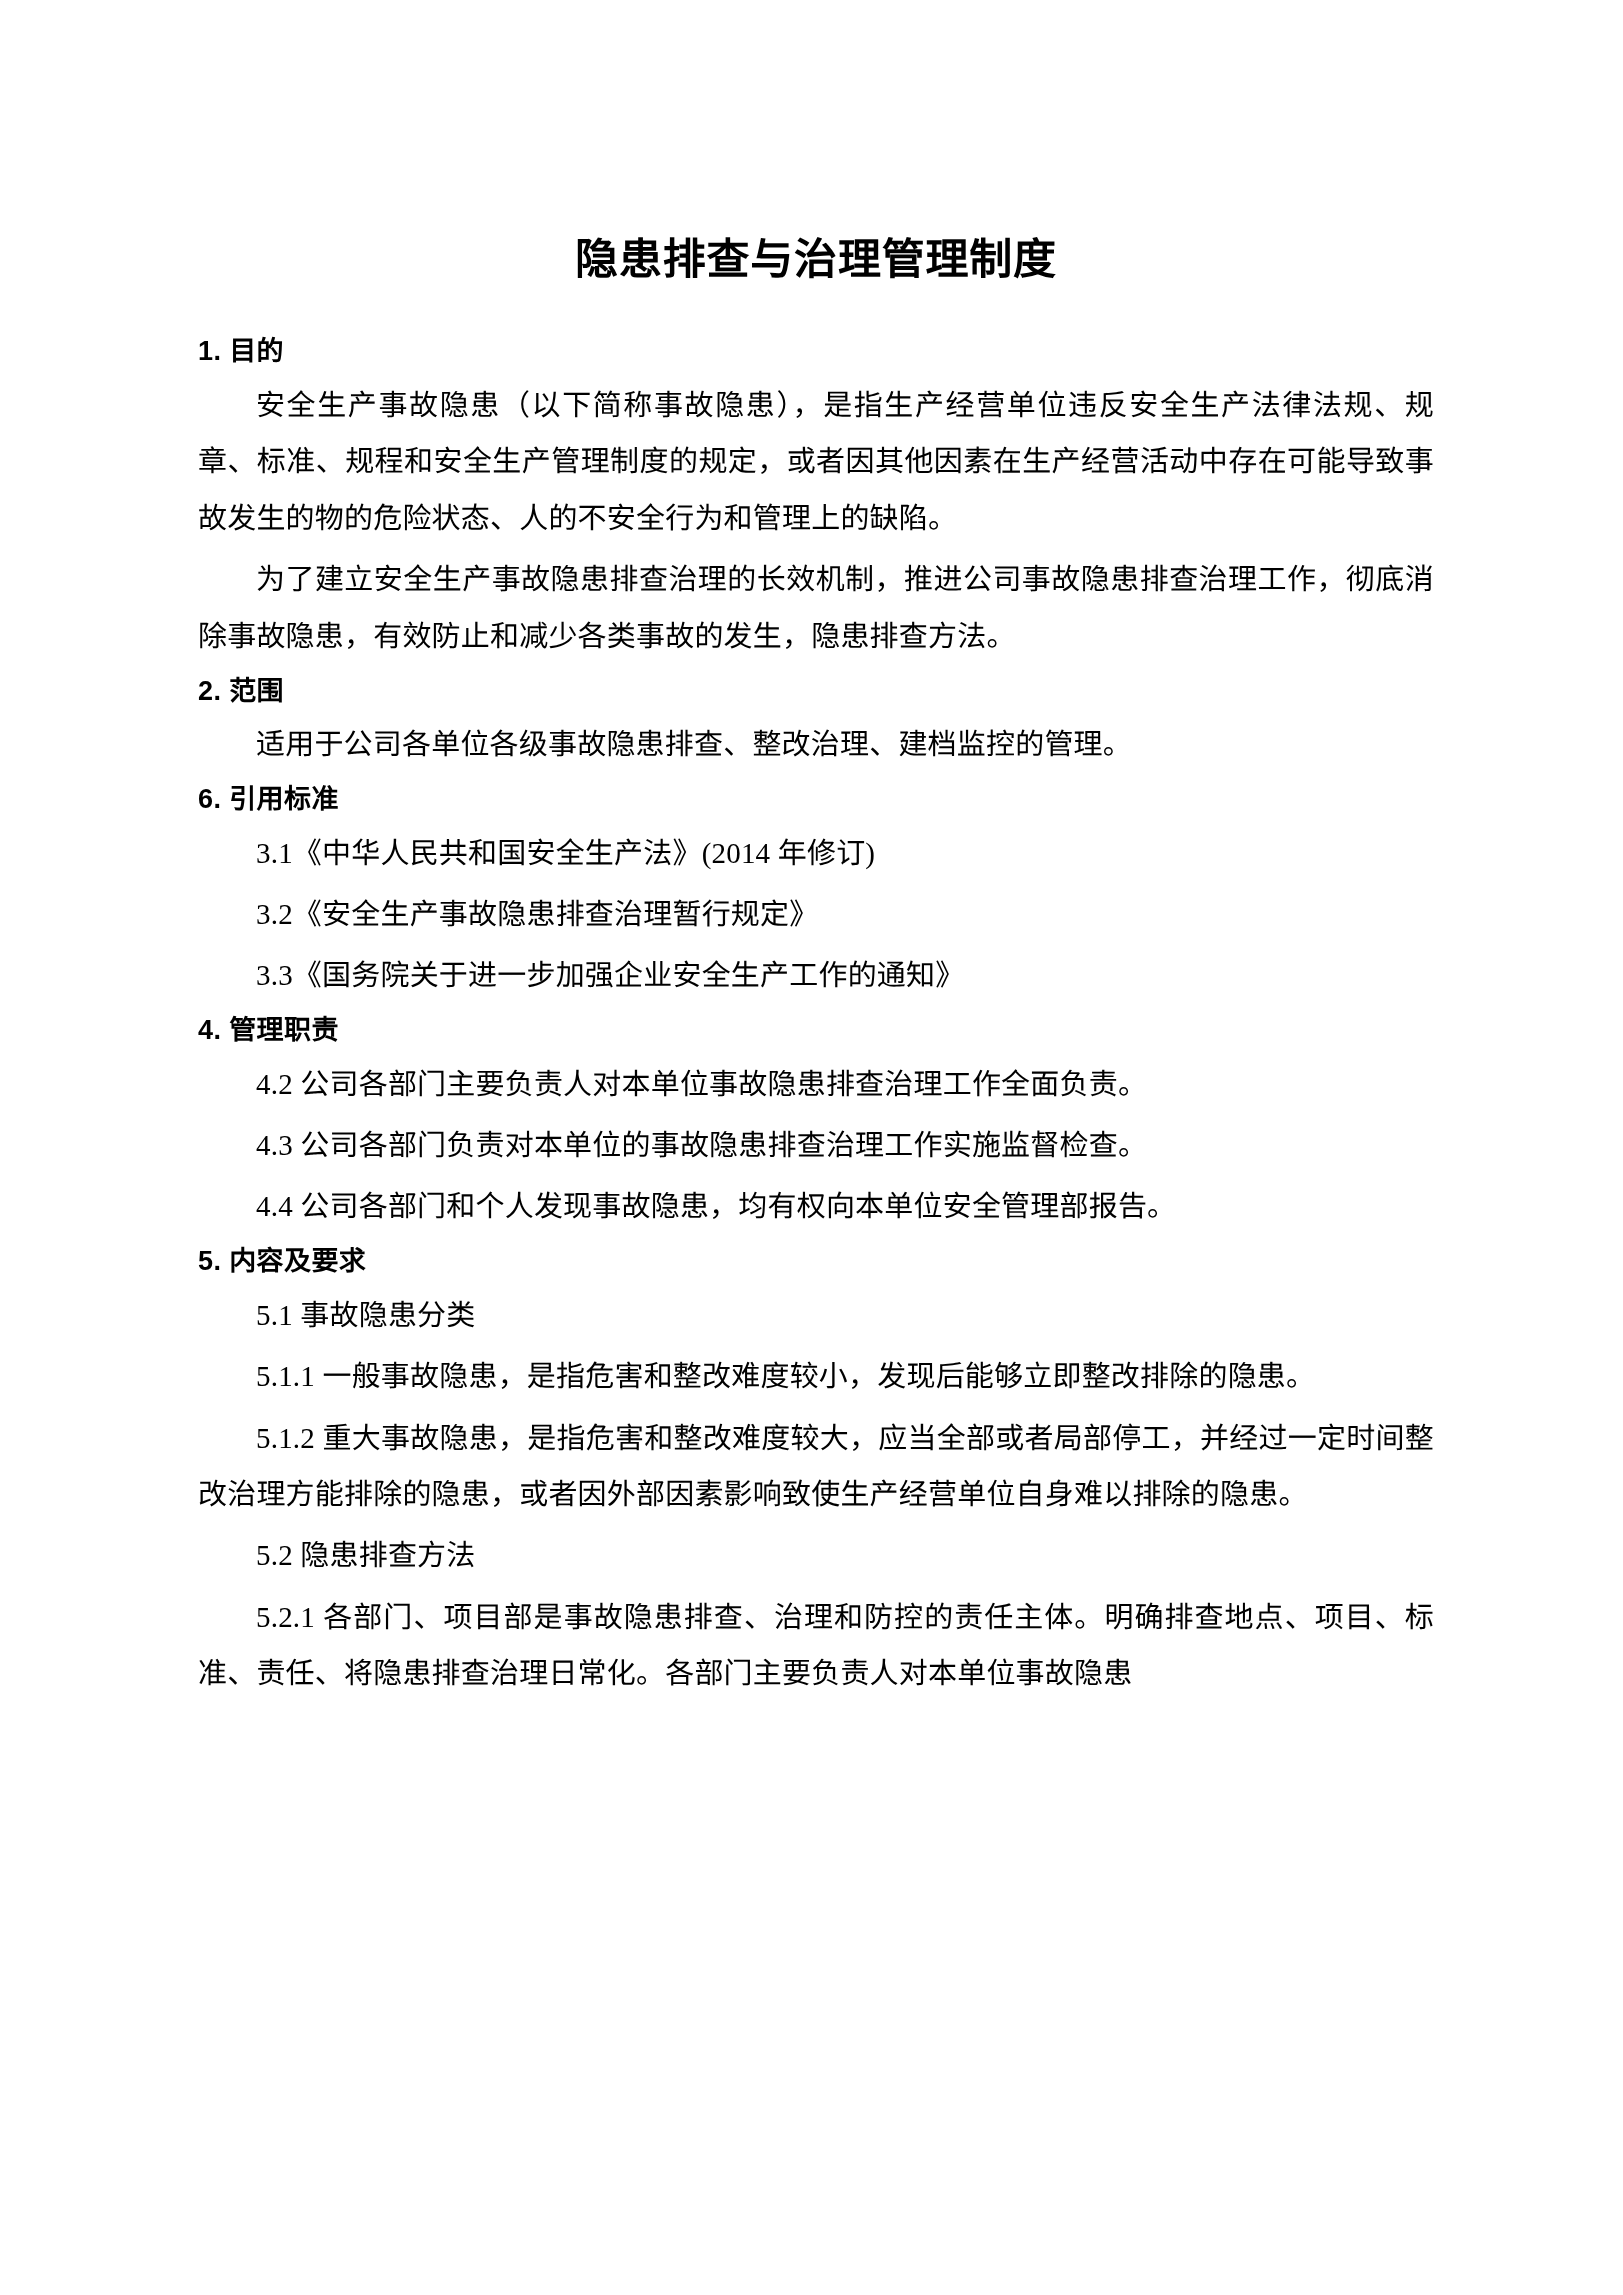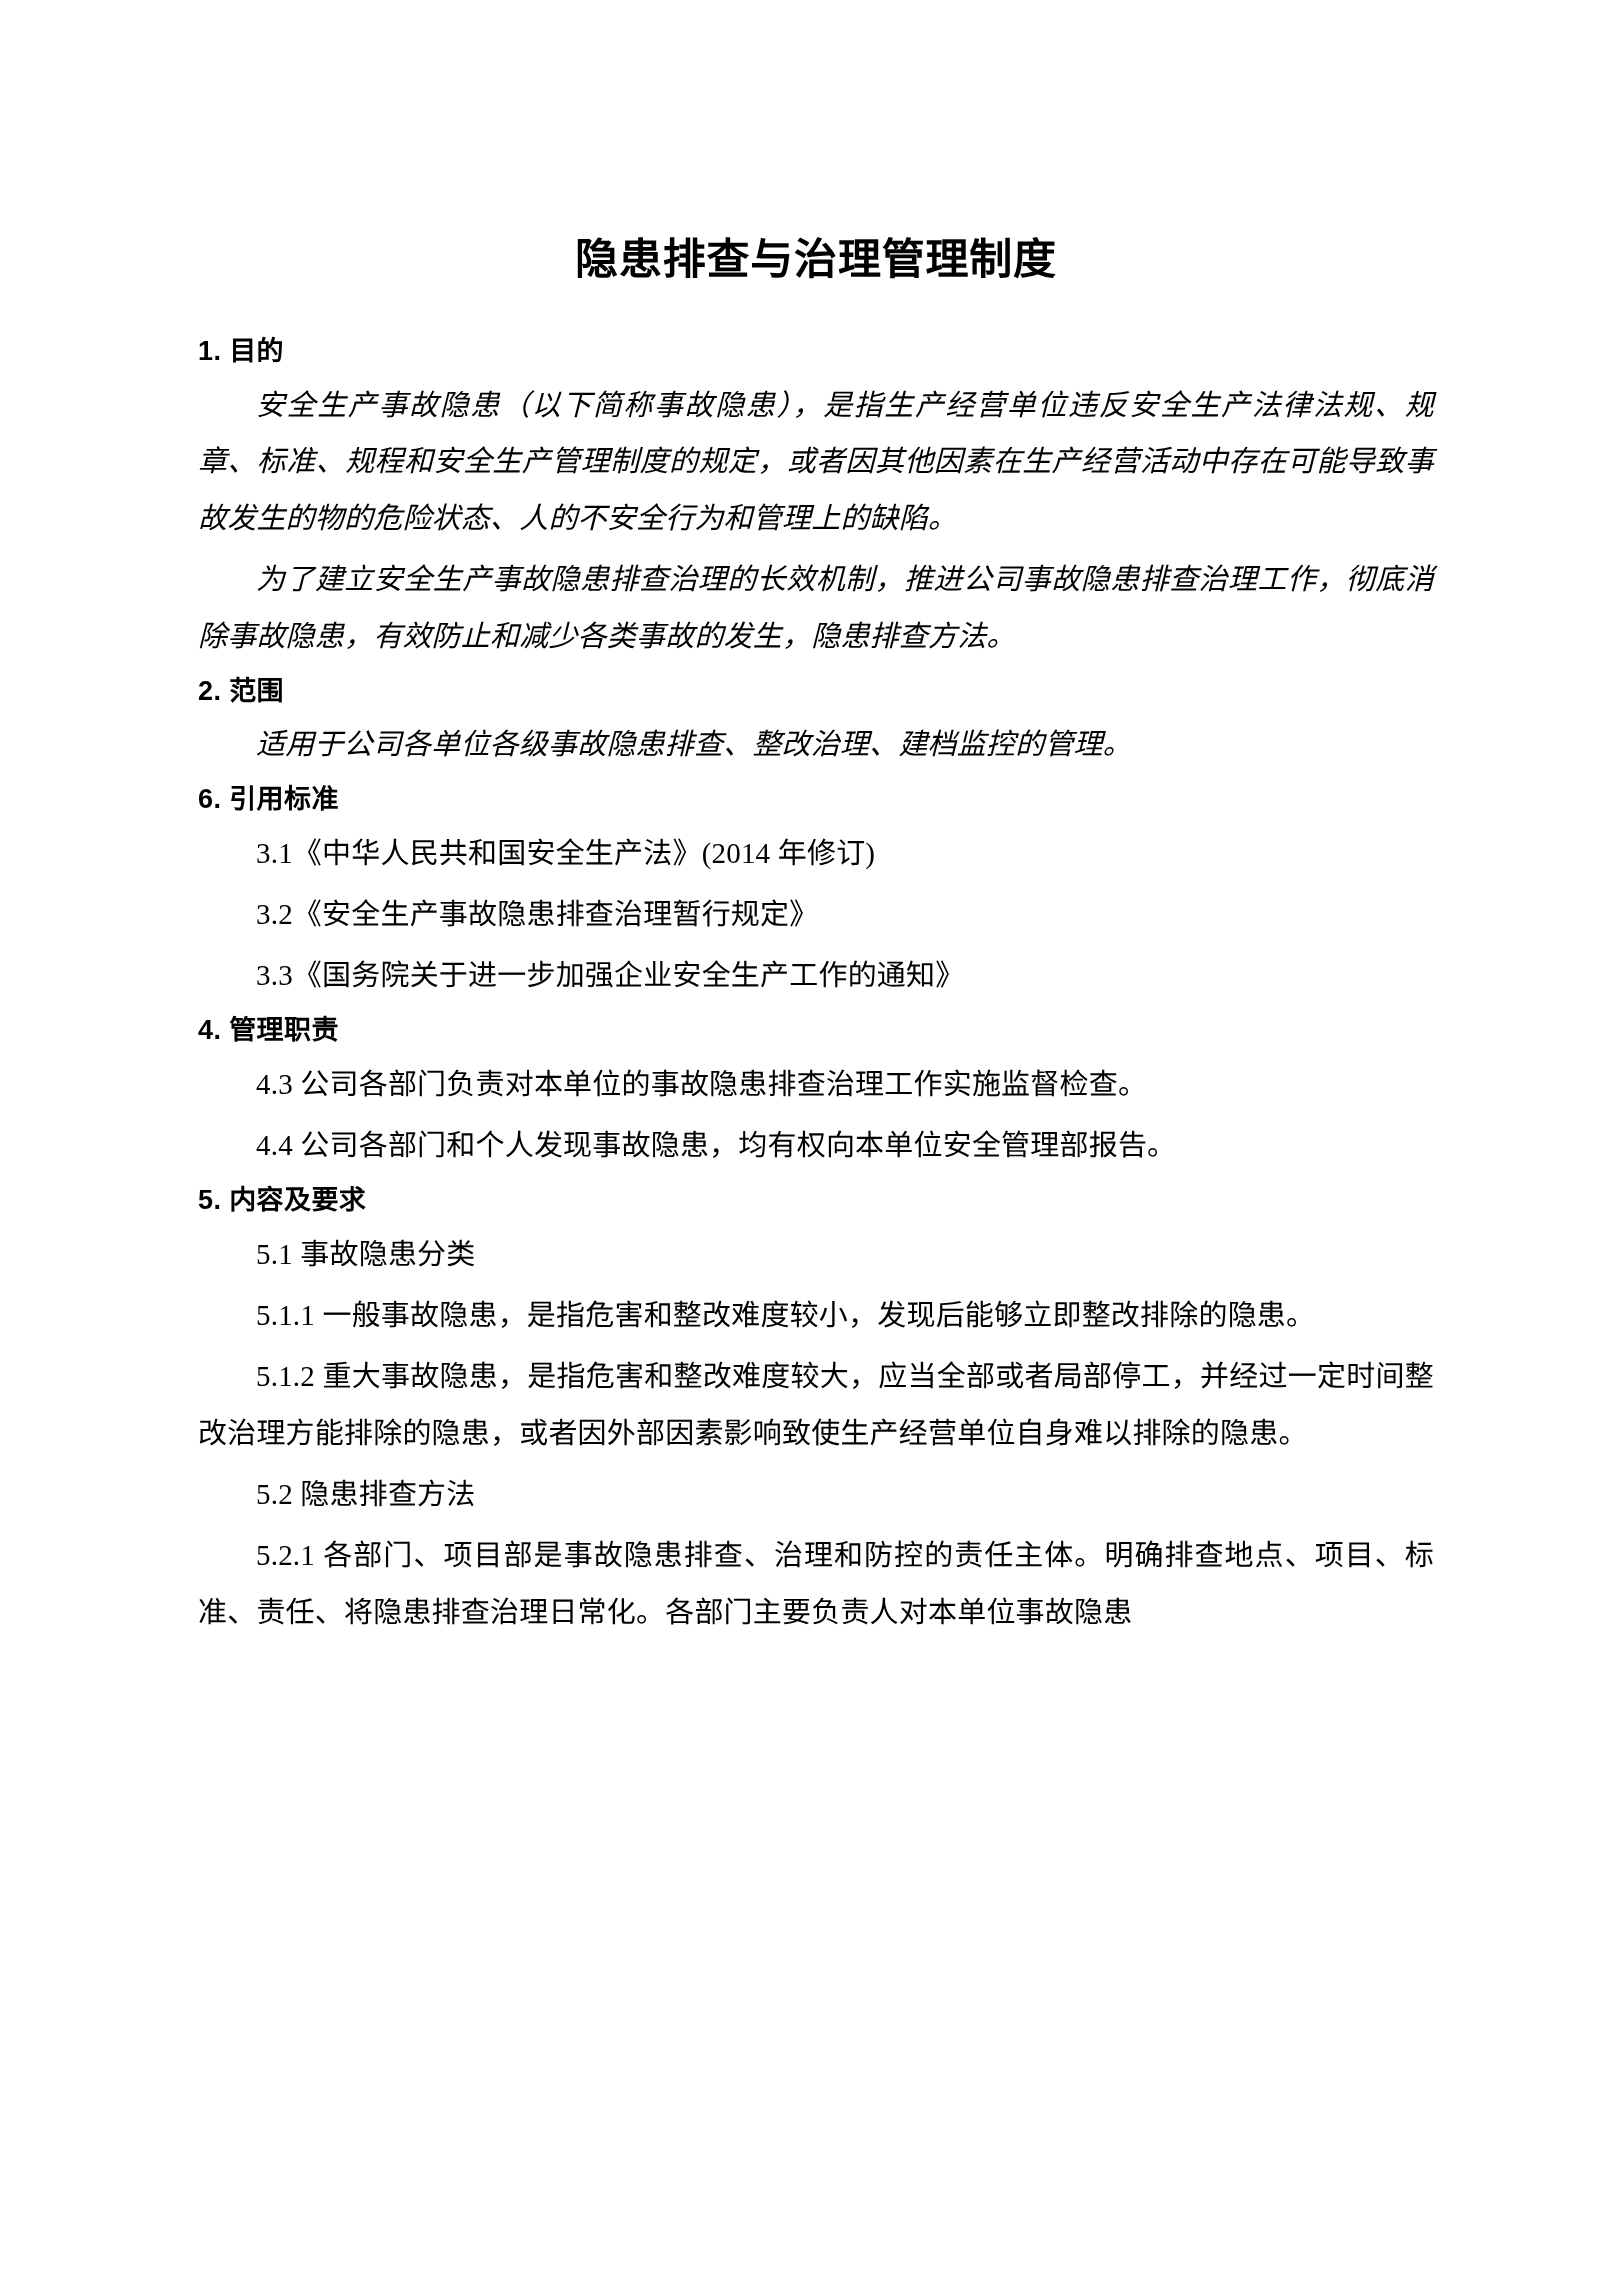--- a/index.html
+++ b/index.html
@@ -45,21 +45,20 @@
     font-size: 29px;
     line-height: 1.95;
     margin: 0;
     padding: 2.4px 0 2.4px 0;
     text-align: justify;
     text-justify: inter-ideograph;
     letter-spacing: 0.2px;
   }
   .para.indent {
     text-indent: 2em;
-    font-style: italic;
   }
   .para.sub {
     text-indent: 2em;
   }
 </style>
 </head>
 <body>
 
 <div class="page">
 
@@ -78,20 +77,21 @@
 
   <div>
     <div class="section-heading">6. 引用标准</div>
     <p class="para sub">3.1《中华人民共和国安全生产法》(2014 年修订)</p>
     <p class="para sub">3.2《安全生产事故隐患排查治理暂行规定》</p>
     <p class="para sub">3.3《国务院关于进一步加强企业安全生产工作的通知》</p>
   </div>
 
   <div>
     <div class="section-heading">4. 管理职责</div>
+    <p class="para sub">4.2 公司各部门主要负责人对本单位事故隐患排查治理工作全面负责。</p>
     <p class="para sub">4.3 公司各部门负责对本单位的事故隐患排查治理工作实施监督检查。</p>
     <p class="para sub">4.4 公司各部门和个人发现事故隐患，均有权向本单位安全管理部报告。</p>
   </div>
 
   <div>
     <div class="section-heading">5. 内容及要求</div>
     <p class="para sub">5.1 事故隐患分类</p>
     <p class="para sub">5.1.1 一般事故隐患，是指危害和整改难度较小，发现后能够立即整改排除的隐患。</p>
     <p class="para sub">5.1.2 重大事故隐患，是指危害和整改难度较大，应当全部或者局部停工，并经过一定时间整改治理方能排除的隐患，或者因外部因素影响致使生产经营单位自身难以排除的隐患。</p>
     <p class="para sub">5.2 隐患排查方法</p>

